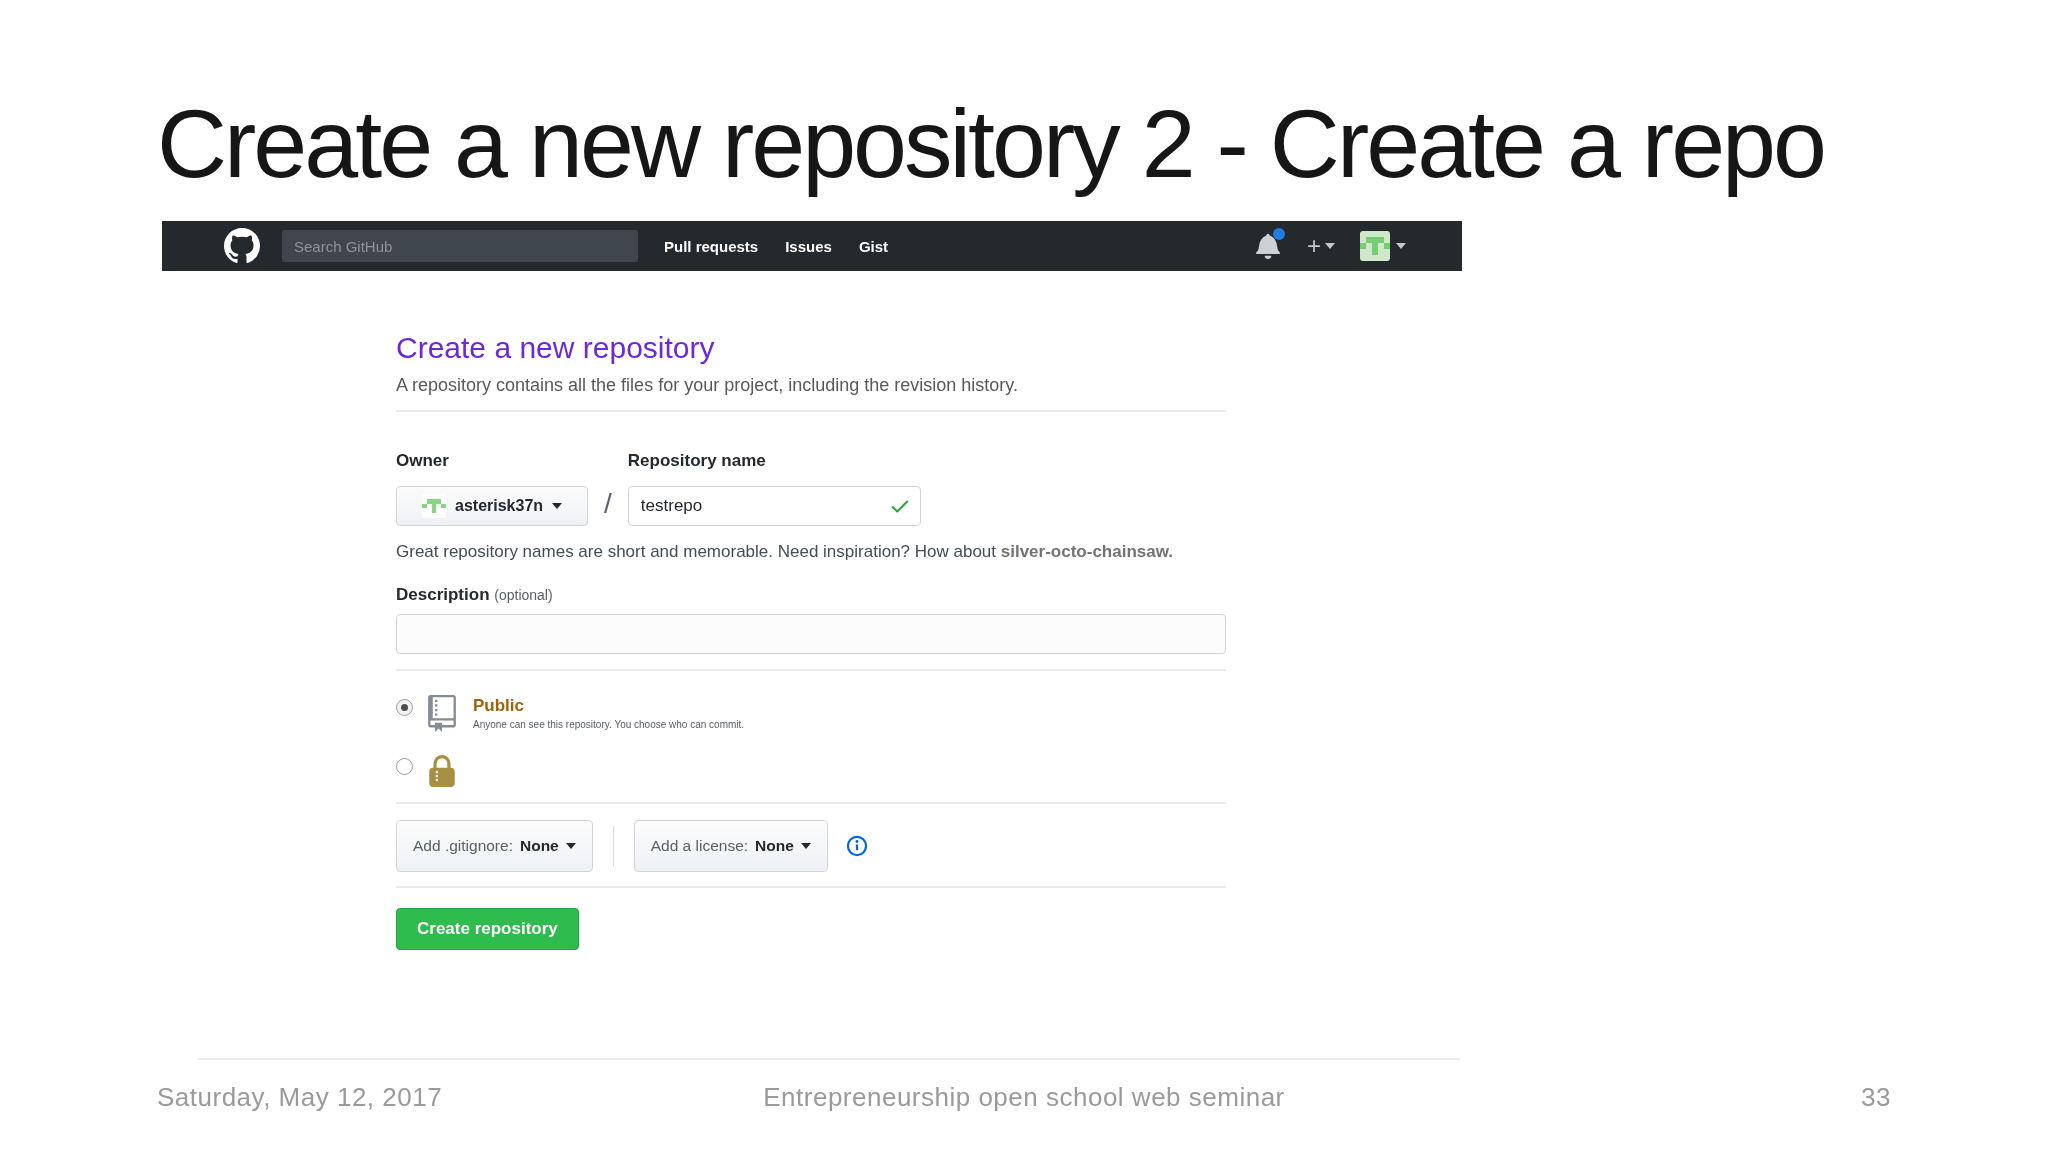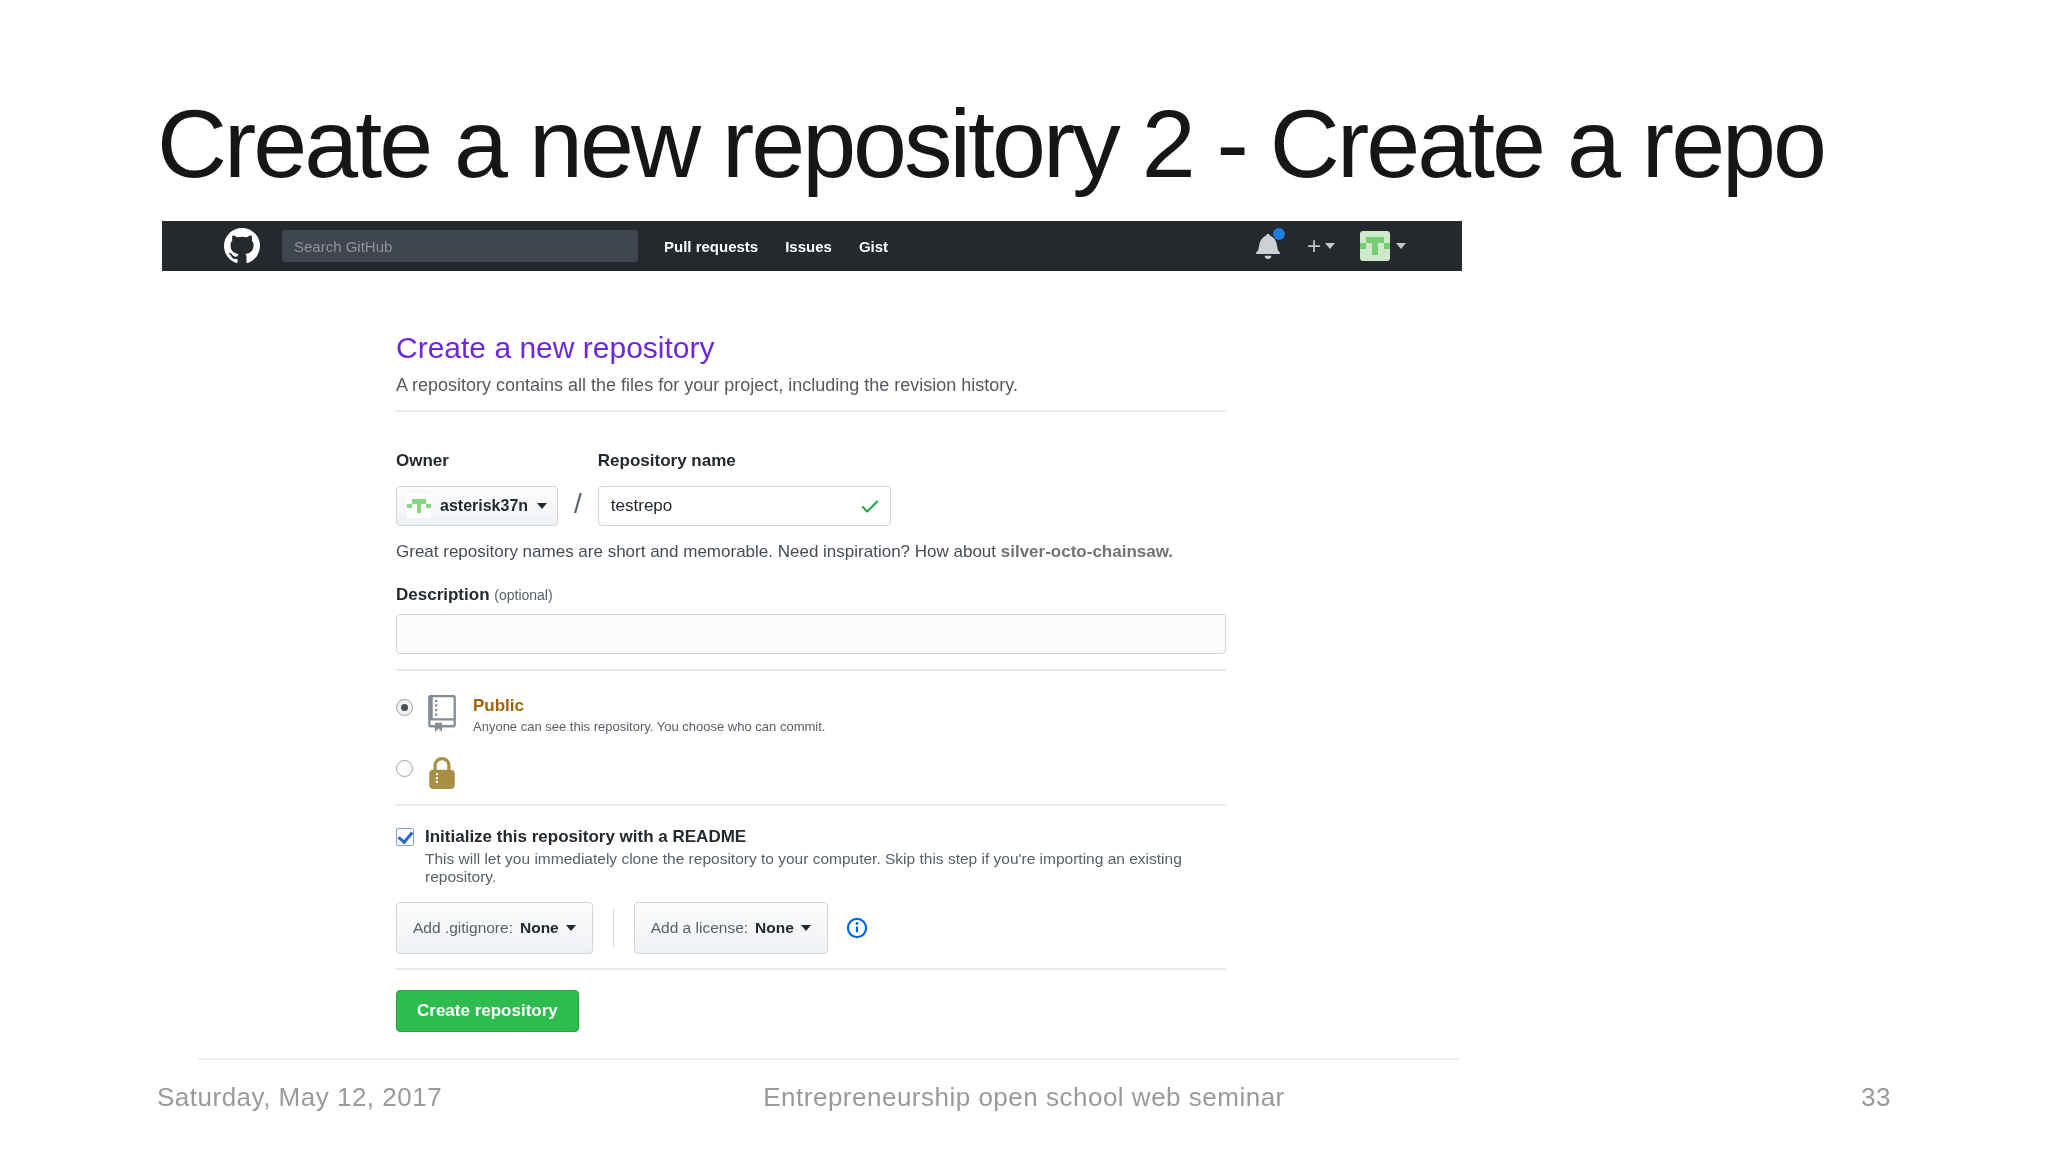--- a/index.html
+++ b/index.html
@@ -39,21 +39,21 @@
   .gh-body { padding:58px 0 40px 234px; background:#fff; }
   .form { width:830px; }
 
   .gh-h2 { font-size:30px; font-weight:400; color:#6d28d9; line-height:1.25; margin-bottom:6px; }
   .gh-sub { font-size:18px; color:#55595e; line-height:1.4; margin-bottom:12px; }
   .hr { border:none; border-top:2px solid #e8eaec; height:0; }
 
   .name-row { display:flex; align-items:flex-end; margin-top:38px; }
   .field-label { font-size:17px; font-weight:bold; color:#24292e; line-height:1.3; margin-bottom:14px; display:block; }
   .owner-btn {
-    display:flex; align-items:center; gap:9px; height:40px; padding:0 10px;
+    display:flex; align-items:center; gap:9px; height:40px; padding:0 25px;
     background:linear-gradient(#fcfcfd,#eef1f4); border:1px solid #d2d5d8; border-radius:4px; cursor:pointer;
   }
   .owner-btn .identicon { width:24px; height:24px; }
   .owner-btn .owner-name { font-size:16px; font-weight:bold; color:#24292e; }
   .slash-sep { font-size:28px; color:#586069; padding:0 16px 6px 16px; }
   .repo-input-wrap { position:relative; width:293px; }
   .repo-input {
     width:293px; height:40px; border:1px solid #d1d5da; border-radius:4px; padding:0 40px 0 12px;
     font-size:17px; color:#24292e; background:#fff; font-family:"Liberation Sans",sans-serif;
   }
@@ -69,21 +69,21 @@
     background:#fcfcfc; padding:0 12px; font-size:17px; font-family:"Liberation Sans",sans-serif;
   }
 
   .vis-row { display:flex; align-items:flex-start; margin-top:24px; }
   .vis-row.second { margin-top:22px; }
   .radio { width:17px; height:17px; border-radius:50%; border:1px solid #9aa0a6; background:#fdfdfd; margin-top:4px; position:relative; flex:0 0 auto; }
   .radio.checked { background:#f2f2f2; }
   .radio.checked::after { content:""; position:absolute; left:4px; top:4px; width:7px; height:7px; border-radius:50%; background:#4a4f54; }
   .vis-icon { width:42px; flex:0 0 auto; display:flex; justify-content:center; margin:0 10px 0 8px; }
   .vis-text .vis-label { font-size:17px; font-weight:bold; color:#a16207; line-height:1.3; }
-  .vis-text .vis-desc { font-size:13px; color:#586069; margin-top:2px; }
+  .vis-text .vis-desc { font-size:10px; color:#586069; margin-top:2px; }
 
   .readme-row { display:flex; align-items:flex-start; margin-top:20px; }
   .checkbox { width:18px; height:18px; border:1px solid #7fa3cf; border-radius:2px; background:#fdfdff; position:relative; margin-top:2px; flex:0 0 auto; }
   .checkbox.checked::after {
     content:""; position:absolute; left:4px; top:0px; width:6px; height:11px;
     border:solid #2a66c9; border-width:0 3px 3px 0; transform:rotate(40deg);
   }
   .readme-text { margin-left:11px; }
   .readme-label { font-size:17px; font-weight:bold; color:#24292e; line-height:1.3; }
   .readme-desc { font-size:15.5px; color:#586069; margin-top:2px; }
@@ -233,27 +233,20 @@
                   <rect x="5.1" y="7.6" width="1" height="1"></rect>
                   <rect x="5.1" y="9.4" width="1" height="1"></rect>
                   <rect x="5.1" y="11.2" width="1" height="1"></rect>
                 </g>
               </svg>
           </span>
         </div>
 
         <hr class="hr" style="margin-top:12px;">
 
-        <div class="readme-row">
-          <span class="checkbox checked"></span>
-          <span class="readme-text">
-            <div class="readme-label">Initialize this repository with a README</div>
-            <div class="readme-desc">This will let you immediately clone the repository to your computer. Skip this step if you're importing an existing repository.</div>
-          </span>
-        </div>
 
         <div class="addons-row">
           <button class="gh-btn-light">
             <span class="lbl">Add .gitignore:</span>
             <span class="val">None</span>
             <span class="caret dark"></span>
           </button>
           <span class="vsep"></span>
           <button class="gh-btn-light">
             <span class="lbl">Add a license:</span>

